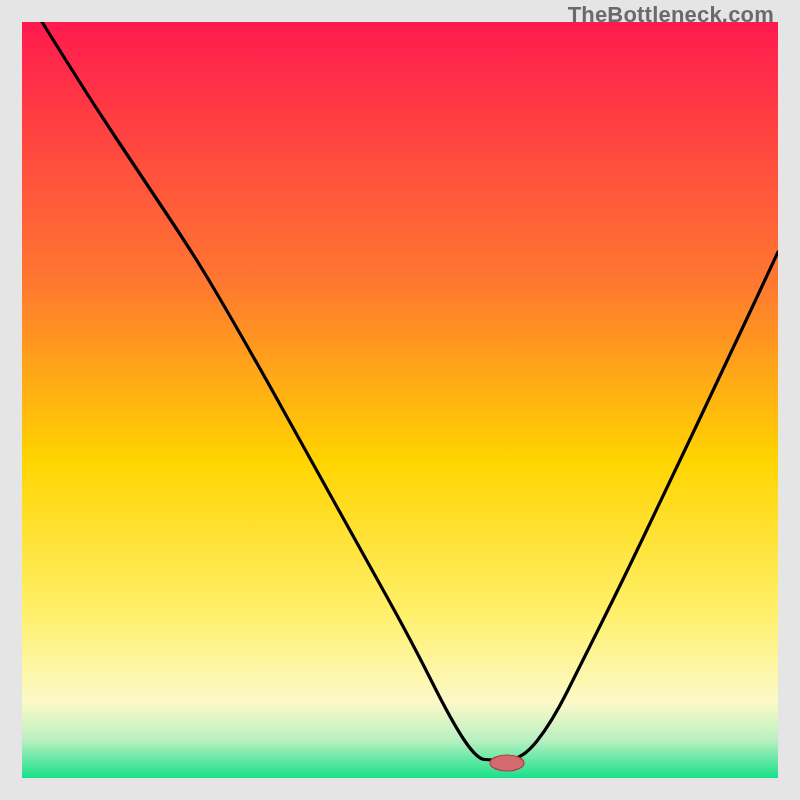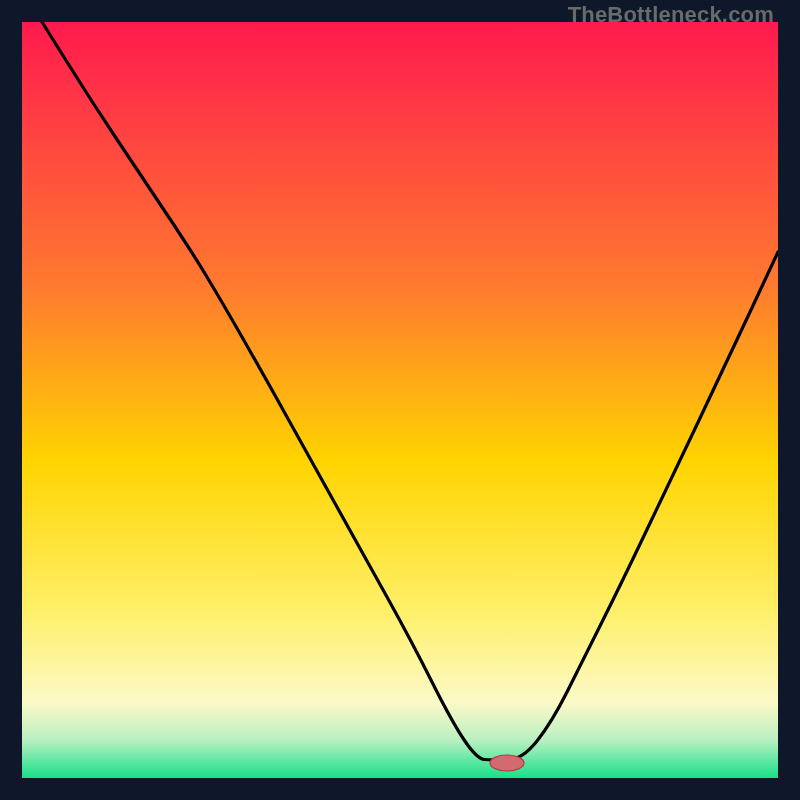--- a/index.html
+++ b/index.html
@@ -9,21 +9,21 @@
     height: 800px;
     background: #000;
     overflow: hidden;
   }
   .frame {
     position: absolute;
     left: 0;
     top: 0;
     width: 800px;
     height: 800px;
-    background: #0f172a;
+    background: #e5e5e5;
   }
   .plot {
     position: absolute;
     left: 22px;
     top: 22px;
     width: 756px;
     height: 756px;
     overflow: hidden;
   }
   .watermark {

